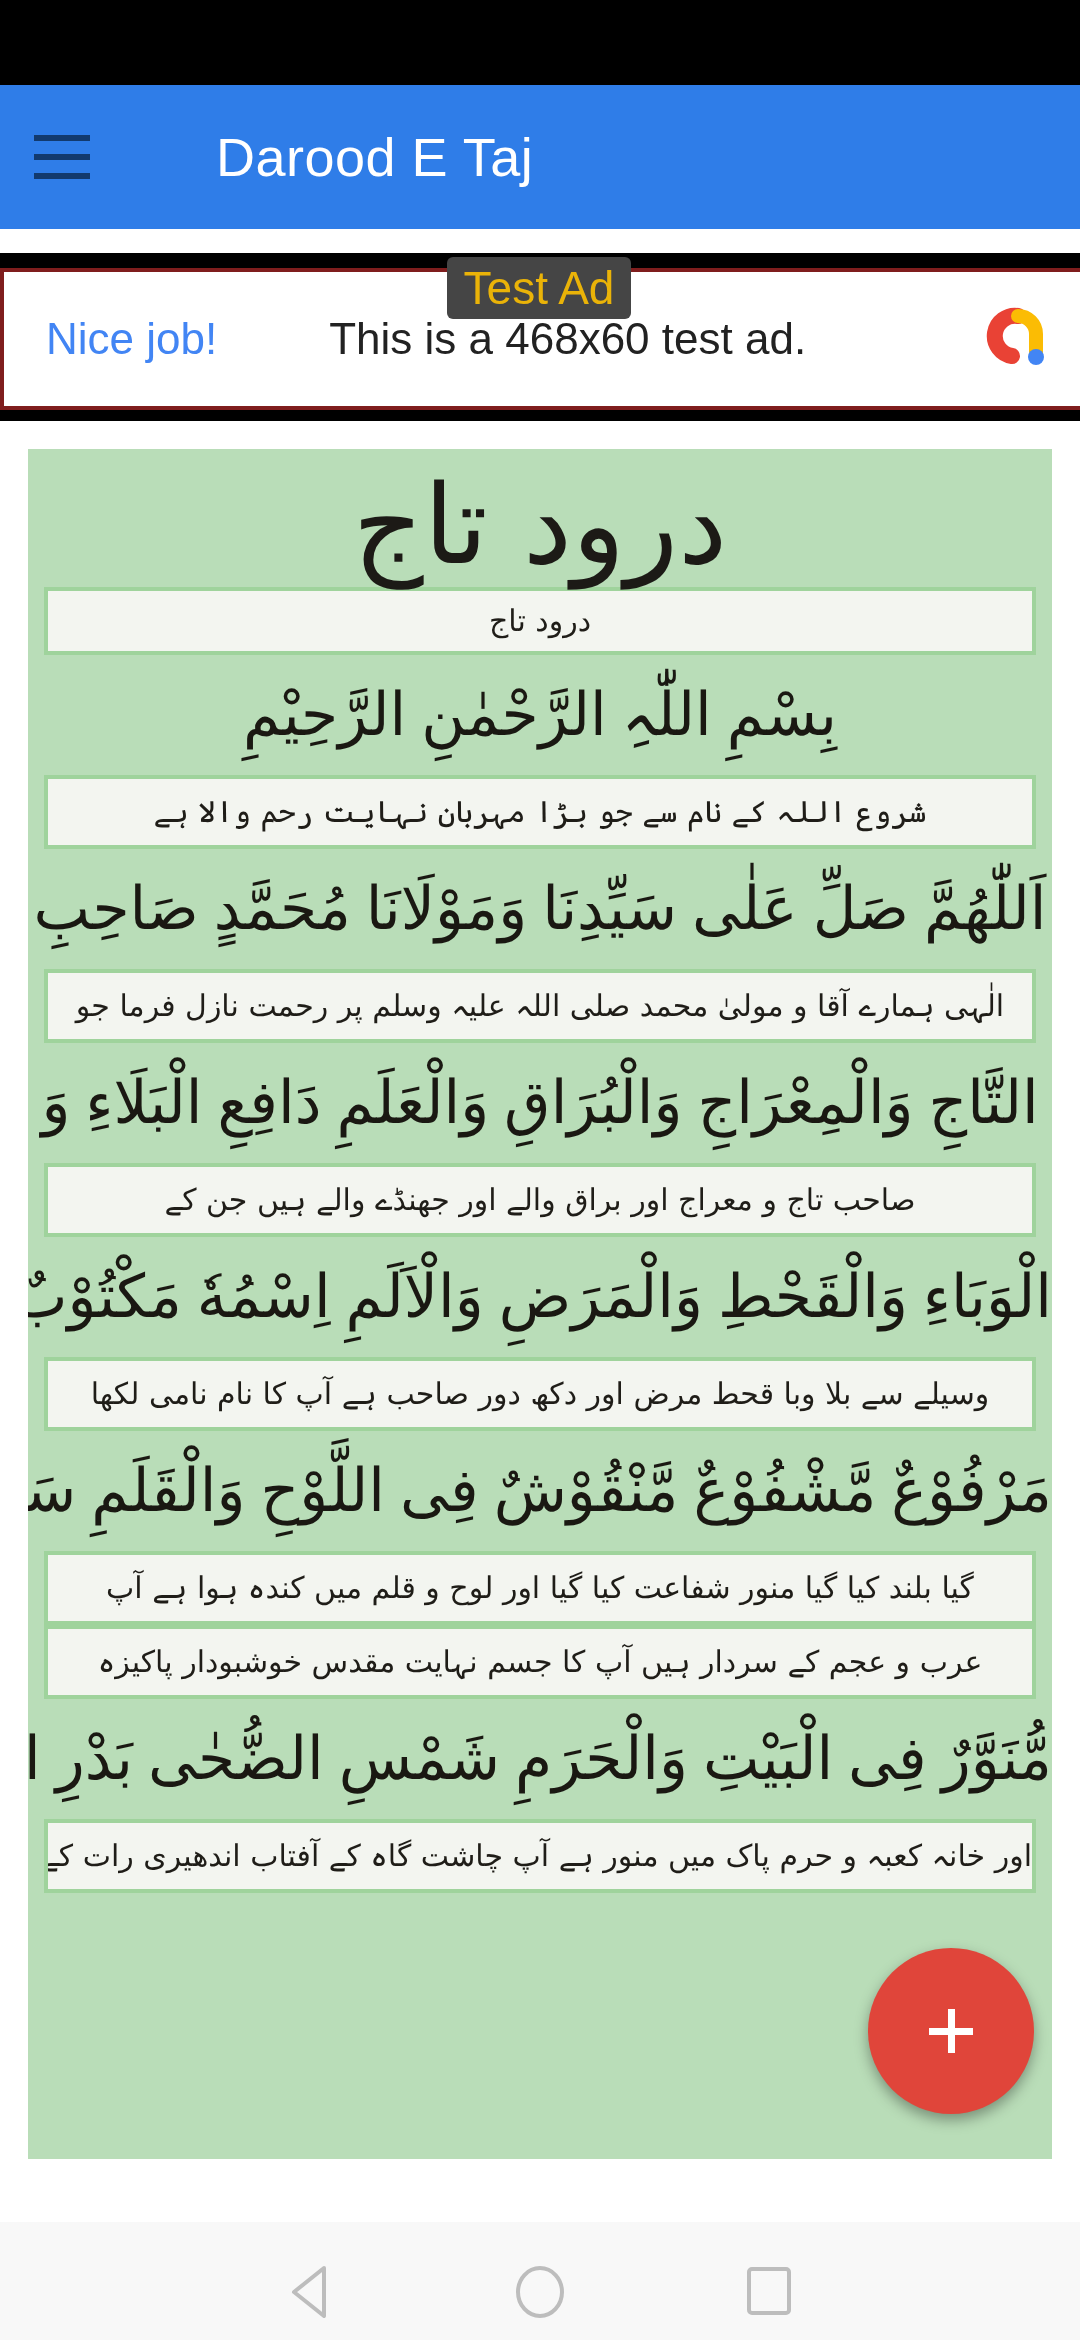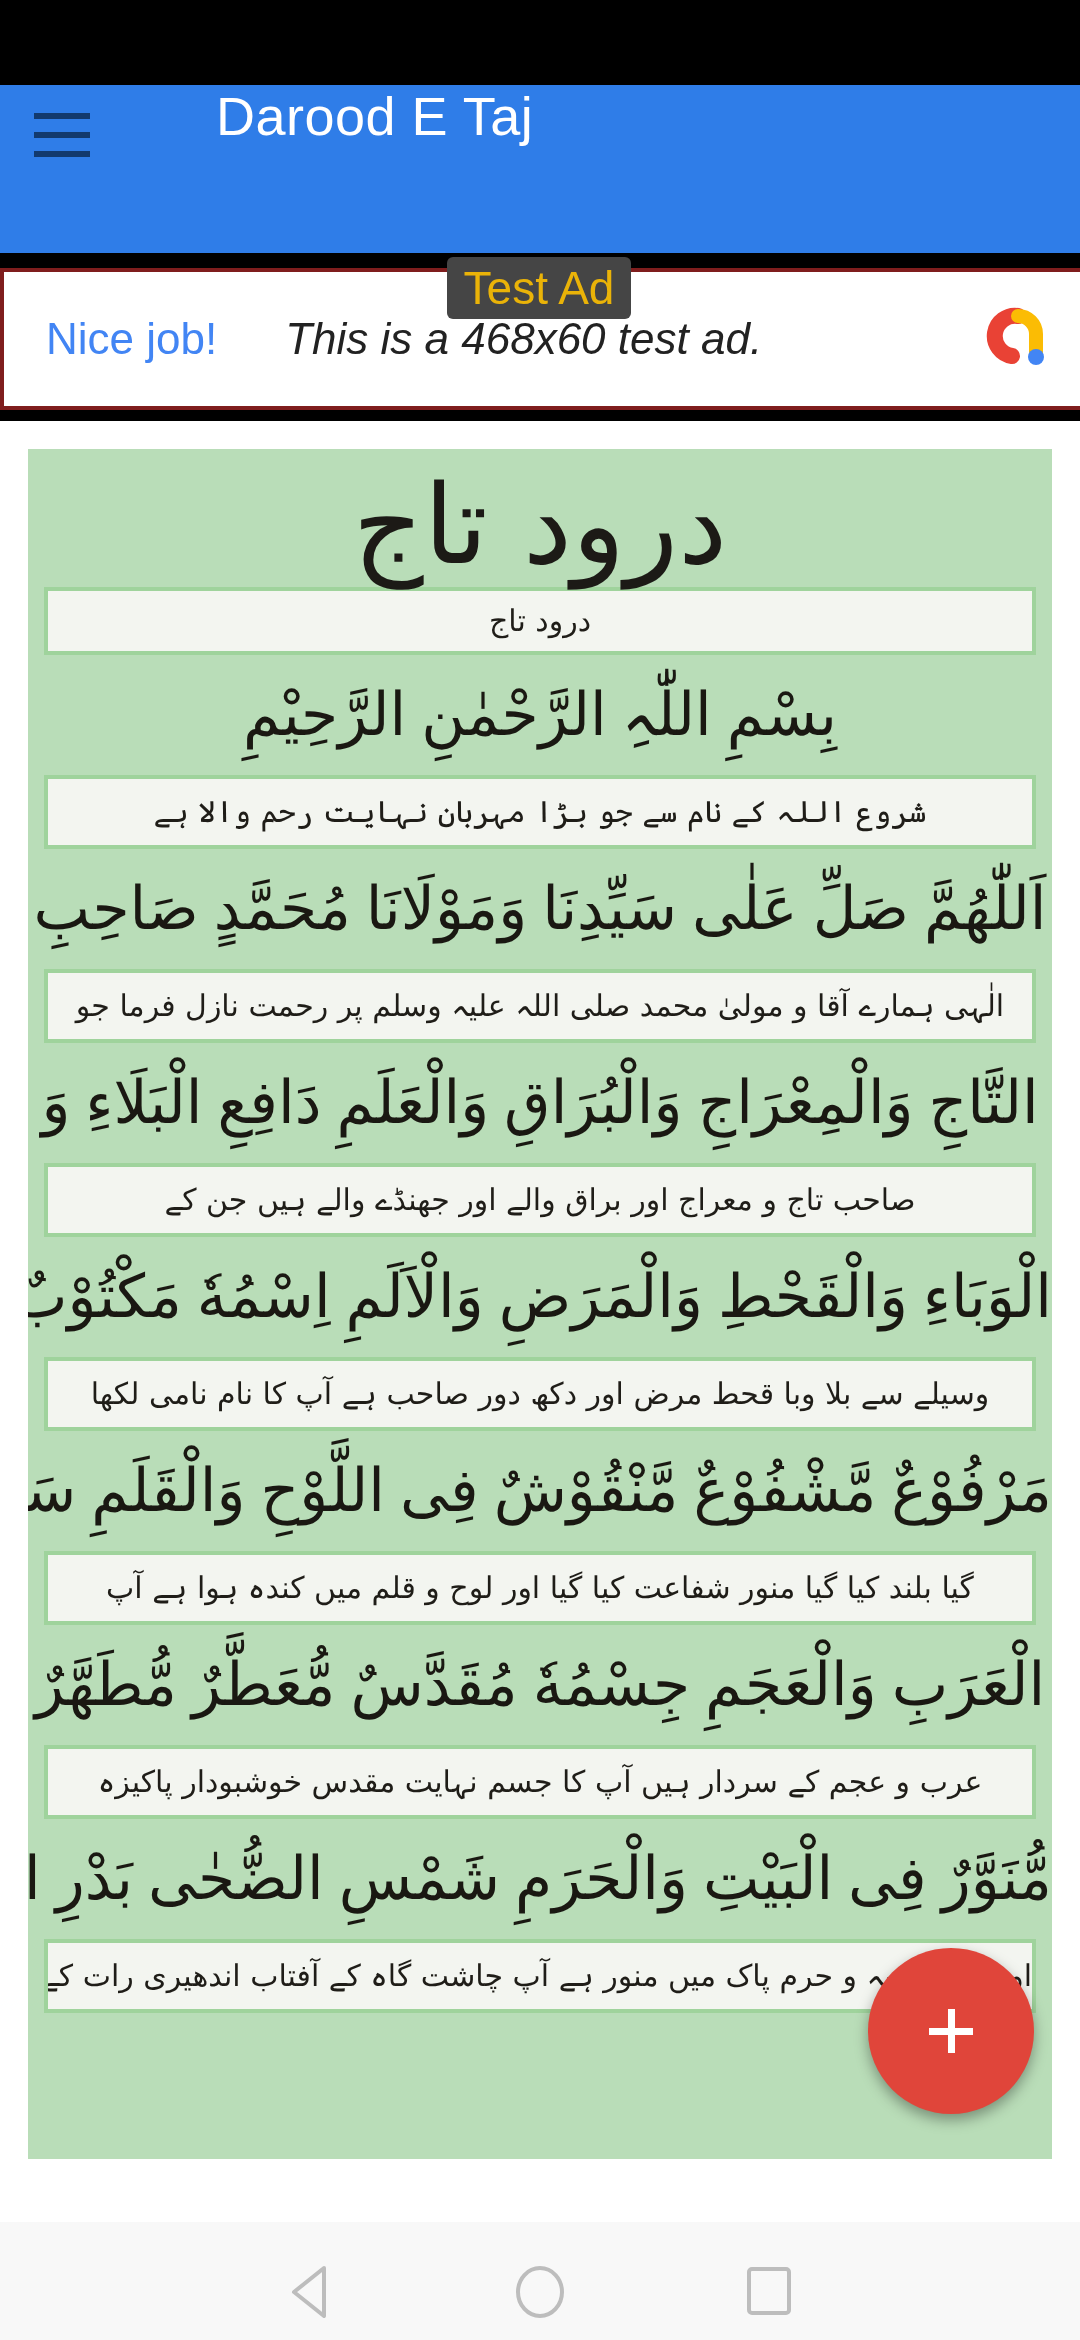--- a/index.html
+++ b/index.html
@@ -1,26 +1,26 @@
 <!DOCTYPE html>
 <html><head>
 <meta charset="utf-8">
 <style>
   html, body { margin:0; padding:0; }
   body { width:1080px; height:2340px; background:#ffffff; position:relative; overflow:hidden; font-family:"Liberation Sans", sans-serif; }
   .status-bar { position:absolute; left:0; top:0; width:1080px; height:85px; background:#000; }
-  .app-bar { position:absolute; left:0; top:85px; width:1080px; height:168px; background:#2f7de8; display:flex; }
+  .app-bar { position:absolute; left:0; top:85px; width:1080px; height:144px; background:#2f7de8; display:flex; align-items:center; }
   .menu-btn { width:100px; height:100px; margin-left:34px; display:flex; flex-direction:column; justify-content:center; align-items:flex-start; gap:13px; cursor:pointer; }
   .menu-btn span { display:block; width:56px; height:6px; background:#123a6e; }
   .app-title { color:#fff; font-size:54px; margin-left:82px; letter-spacing:0.5px; }
   .ad-strip { position:absolute; left:0; top:253px; width:1080px; height:168px; background:#000; }
   .ad-banner { position:absolute; left:0; top:268px; width:1076px; height:134px; background:#fff; border:4px solid #7f1d1d; display:flex; align-items:center; }
   .ad-label { position:absolute; left:447px; top:257px; width:184px; height:62px; background:#454545; color:#eab308; font-size:46px; border-radius:6px; display:flex; align-items:center; justify-content:center; z-index:3; }
   .ad-nice { color:#4285f4; font-size:44px; margin-left:42px; }
-  .ad-text { color:#222; font-size:44px; margin-left:68px;font-style:italic; }
+  .ad-text { color:#222; font-size:44px; margin-left:112px; }
   .ad-logo { position:absolute; right:26px; top:302px; width:72px; height:72px; z-index:2; }
   .content { position:absolute; left:28px; top:449px; width:1024px; height:1710px; background:#b9ddb8; overflow:hidden; }
   .page-heading { text-align:center; font-family:"DejaVu Serif", serif; font-size:110px; color:#1c1a16; height:124px; line-height:124px; margin-top:14px; direction:rtl; }
   .row-arabic { font-family:Liberation Serif, serif; color:#1a1812; font-size:60px; text-align:center; direction:rtl; white-space:nowrap; height:120px; line-height:120px; }
   .row-urdu { margin:0 16px; background:#f3f5f0; border:4px solid #9fd39c; height:66px; line-height:66px; font-family:"DejaVu Serif", serif; color:#1f1d18; font-size:30px; direction:rtl; text-align:center; white-space:nowrap; overflow:hidden; }
   .subtitle-box { margin:0 16px; background:#f3f5f0; border:4px solid #9fd39c; height:60px; line-height:60px; text-align:center; direction:rtl; font-family:"DejaVu Serif", serif; font-size:30px; color:#1f1d18; }
   .fab { position:absolute; left:868px; top:1948px; width:166px; height:166px; border-radius:50%; background:#e0453a; box-shadow:0 6px 14px rgba(0,0,0,0.35); display:flex; align-items:center; justify-content:center; cursor:pointer; z-index:5; }
   .fab .h { position:absolute; width:44px; height:7px; background:#fff; }
   .fab .v { position:absolute; width:7px; height:44px; background:#fff; }
   .nav-bar { position:absolute; left:0; top:2222px; width:1080px; height:118px; background:#f8f8f8; display:flex; align-items:center; justify-content:center; }
@@ -64,21 +64,20 @@
 
   <div class="row-arabic">التَّاجِ وَالْمِعْرَاجِ وَالْبُرَاقِ وَالْعَلَمِ دَافِعِ الْبَلَاءِ وَ</div>
   <div class="row-urdu">صاحب تاج و معراج اور براق والے اور جھنڈے والے ہیں جن کے</div>
 
   <div class="row-arabic">الْوَبَاءِ وَالْقَحْطِ وَالْمَرَضِ وَالْاَلَمِ اِسْمُهٗ مَكْتُوْبٌ</div>
   <div class="row-urdu">وسیلے سے بلا وبا قحط مرض اور دکھ دور صاحب ہے آپ کا نام نامی لکھا</div>
 
   <div class="row-arabic">مَرْفُوْعٌ مَّشْفُوْعٌ مَّنْقُوْشٌ فِی اللَّوْحِ وَالْقَلَمِ سَیِّدِ</div>
   <div class="row-urdu">گیا بلند کیا گیا منور شفاعت کیا گیا اور لوح و قلم میں کندہ ہوا ہے آپ</div>
 
-  <div class="row-arabic">الْعَرَبِ وَالْعَجَمِ جِسْمُهٗ مُقَدَّسٌ مُّعَطَّرٌ مُّطَهَّرٌ</div>
   <div class="row-urdu">عرب و عجم کے سردار ہیں آپ کا جسم نہایت مقدس خوشبودار پاکیزہ</div>
 
   <div class="row-arabic">مُّنَوَّرٌ فِی الْبَیْتِ وَالْحَرَمِ شَمْسِ الضُّحٰی بَدْرِ الدُّجٰی</div>
   <div class="row-urdu">اور خانہ کعبہ و حرم پاک میں منور ہے آپ چاشت گاہ کے آفتاب اندھیری رات کے ماہتاب</div>
 </div>
 
 <div class="fab">
   <span class="h"></span>
   <span class="v"></span>
 </div>

